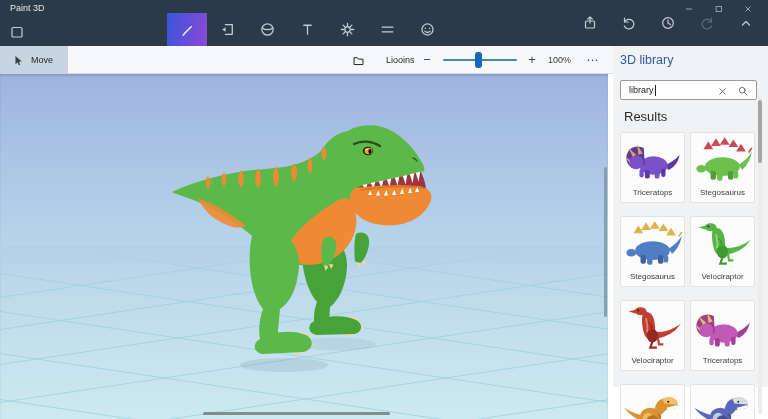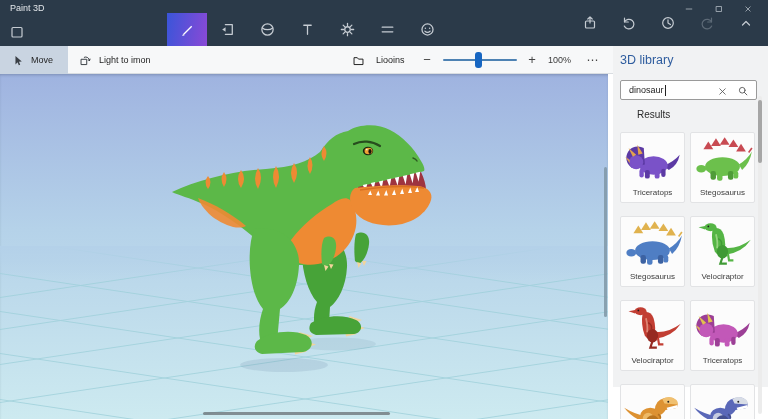--- a/index.html
+++ b/index.html
@@ -25,21 +25,21 @@
 
   
   .subbar { position:absolute; left:0; top:46px; width:613px; height:28px;
             background:var(--toolbar-bg,#f7f8f9); border-bottom:1px solid #d9dde1; }
   .sub-left { position:absolute; left:0; top:0; height:28px; display:flex; }
   .sub-item { height:28px; display:flex; align-items:center; gap:7px; padding:0 15px 0 11px;
               background:none; border:none; font-size:9px; color:#1f1f1f; }
   .sub-item .icn { color:#3a3f45; }
   .sub-item.selected { background:var(--move-selected-bg,#c9d4e1); }
   .view-item { position:absolute; left:352px; top:0; height:28px; display:flex; align-items:center;
-               gap:11px; font-size:9px; color:#1f1f1f; background:none; border:none; }
+               gap:21px; font-size:9px; color:#1f1f1f; background:none; border:none; }
   .zoom-out,.zoom-in { position:absolute; top:1px; height:26px; width:16px; font-size:13px; color:#444;
                background:none; border:none; line-height:26px; text-align:center; }
   .zoom-out { left:419px; } .zoom-in { left:524px; }
   .slider { position:absolute; left:443px; top:0; width:74px; height:28px; }
   .slider .track { position:absolute; left:0; top:13px; width:74px; height:2px; background:#4d82b3; border-radius:1px; }
   .slider .thumb { position:absolute; top:6px; width:7px; height:16px; border-radius:3px;
                    background:var(--slider-blue,#1766c2); }
   .zoom-level { position:absolute; left:548px; top:0; height:20px; line-height:28px; font-size:9px; color:#3a3a3a; }
   .more-btn { position:absolute; left:582px; top:0; height:28px; width:22px; font-size:12px; color:#444;
               letter-spacing:1px; background:none; border:none; line-height:26px; }
@@ -58,21 +58,21 @@
   
   .panel { position:absolute; left:613px; top:46px; width:155px; height:341px;
            background:var(--panel-bg,#f1f2f3); }
   .panel-title { position:absolute; left:7px; top:7px; font-size:12.5px; color:var(--panel-title,#2e5c9e); }
   .searchbox { position:absolute; left:7px; top:34px; width:137px; height:20px; background:#fff;
                border:1px solid #9a9a9a; border-radius:2px; display:flex; align-items:center; padding-left:8px; }
   .searchbox .sval { font-size:9px; color:#1d1d1d; }
   .searchbox .caret { display:inline-block; width:1px; height:11px; background:#222; margin-left:1px; }
   .sb-btn { position:absolute; top:4px; width:12px; height:12px; color:#555; background:none; border:none; }
   .sb-clear { right:27px; } .sb-search { right:7px; }
-  .results-label { position:absolute; left:24px; top:63px; font-size:10px; color:#2b2b2b; }
+  .results-label { position:absolute; left:11px; top:63px; font-size:13px; color:#2b2b2b; }
   .results { position:absolute; left:7px; top:86px; width:137px; height:287px; overflow:hidden;
              display:grid; grid-template-columns:65px 65px; grid-auto-rows:71px; column-gap:5px; row-gap:13px; }
   .card { background:#fcfcfc; border:1px solid #e2e3e5; border-radius:2px; position:relative; }
   .card svg { position:absolute; left:1px; top:2px; width:61px; height:48px; }
   .card .lbl { position:absolute; left:0; right:0; bottom:5px; text-align:center; font-size:8px; color:#3c3c3c; }
   .panel-scroll-track { position:absolute; left:145px; top:50px; width:4px; height:318px;
                         background:#ececec; border-radius:2px; }
   .panel-scroll-thumb { position:absolute; left:0; top:4px; width:4px; height:63px;
                         background:#a6a6a6; border-radius:2px; }
   .icn { display:block; }
@@ -182,27 +182,20 @@
   </div>
 
   <div class="subbar">
     <div class="sub-left" id="subItems">
         <button class="sub-item selected">
           <svg class="icn" width="13" height="13" viewBox="0 0 16 16" fill="none" stroke="currentColor" stroke-width="1.2" stroke-linecap="round" stroke-linejoin="round">
             <path d="M5.5 2.5 V12.8 l2.6-2.5 1.5 3.6 1.7-0.7 -1.5-3.6 3.5-0.3 Z" fill="currentColor" stroke="none"></path>
           </svg>
           <span>Move</span>
         </button>
-        <button class="sub-item">
-          <svg class="icn" width="13" height="13" viewBox="0 0 16 16" fill="none" stroke="currentColor" stroke-width="1.2" stroke-linecap="round" stroke-linejoin="round">
-            <rect x="3" y="6.5" width="6.5" height="6.5"></rect>
-            <path d="M6.5 4 a4.5 4.5 0 0 1 6.5 4 M13 8 l-1.7-0.6 M13 8 l0.6-1.7"></path>
-          </svg>
-          <span>Light to imon</span>
-        </button>
       </div>
     <button class="view-item">
       <span id="viewIcon">
           <svg class="icn" width="13" height="13" viewBox="0 0 16 16" fill="none" stroke="currentColor" stroke-width="1.2" stroke-linecap="round" stroke-linejoin="round">
             <path d="M2.5 12.5 V4.5 h4 l1.5 1.8 h5.5 v6.2 Z"></path>
           </svg>
         </span>
       <span>Liooins</span>
     </button>
     <button class="zoom-out">−</button>
@@ -313,21 +306,21 @@
         <path d="M257,267 C269,257 293,255 306,261 C315,266 313,276 303,278 L262,280 C254,278 253,272 257,267 Z" fill="var(--trex-body)"></path>
       </g>
     </svg>
     <div class="vscroll"></div>
     <div class="hscroll"></div>
   </div>
 
   <div class="panel">
     <div class="panel-title">3D library</div>
     <div class="searchbox">
-      <span class="sval">dinosaur</span>
+      <span class="sval">library</span>
         <span class="caret"></span>
       <button class="sb-btn sb-clear" id="sbClear">
           <svg class="icn" width="11" height="11" viewBox="0 0 16 16" fill="none" stroke="currentColor" stroke-width="1.2" stroke-linecap="round" stroke-linejoin="round">
             <path d="M4 4 l8 8 M12 4 l-8 8"></path>
           </svg>
         </button>
       <button class="sb-btn sb-search" id="sbSearch">
           <svg class="icn" width="12" height="12" viewBox="0 0 16 16" fill="none" stroke="currentColor" stroke-width="1.2" stroke-linecap="round" stroke-linejoin="round">
             <circle cx="7" cy="7" r="3.8"></circle>
             <path d="M9.8 9.8 l3.4 3.4"></path>

